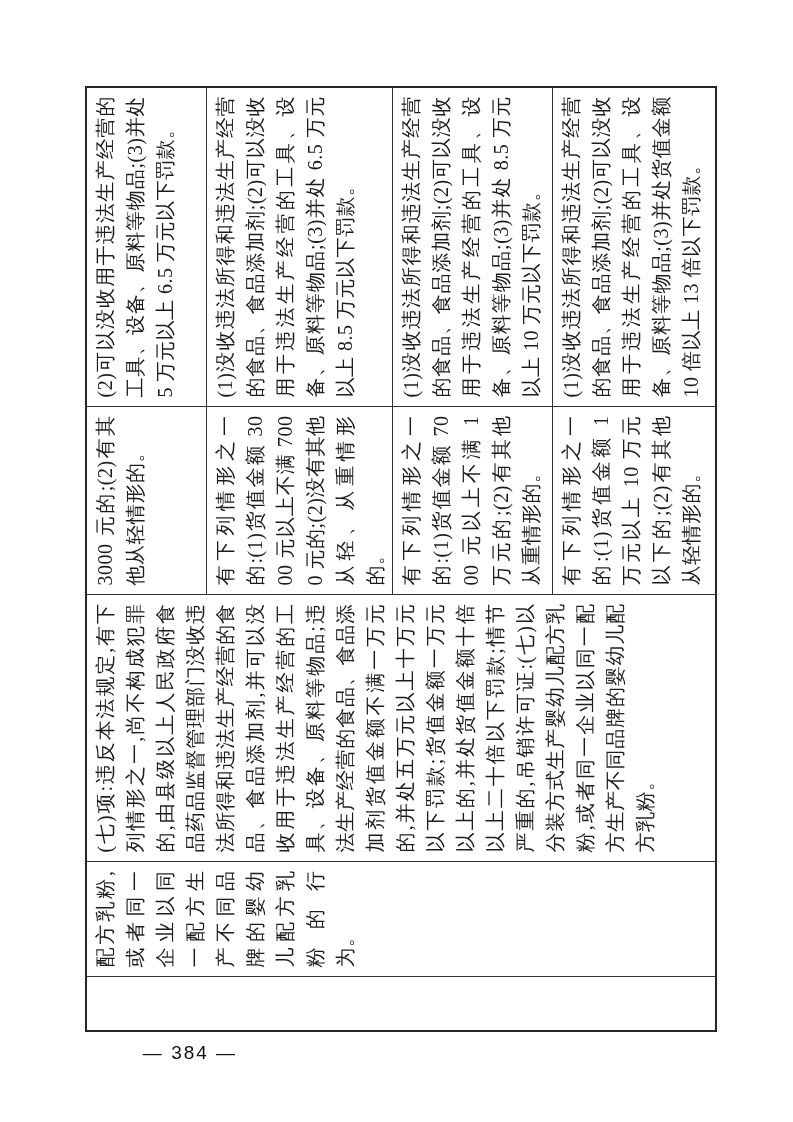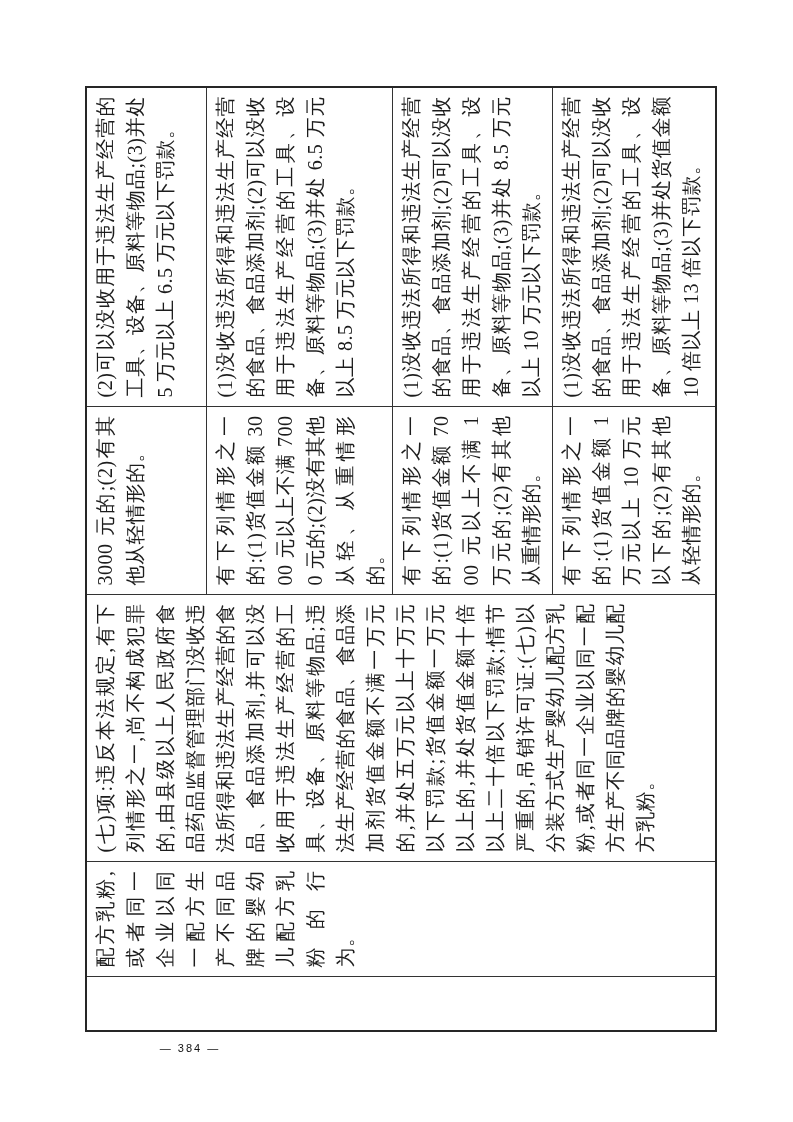--- a/index.html
+++ b/index.html
@@ -36,21 +36,21 @@
     text-align:justify;
     word-break:break-all;
   }
   td.cell-legal-basis{line-height:32px;padding-top:5px;}
   .pageno{
     position:absolute;
     left:130px;top:1042px;
     width:120px;
     text-align:center;
     font-family:"Liberation Sans","DejaVu Sans",sans-serif;
-    font-size:11px;
+    font-size:19px;
     letter-spacing:2px;
     color:#111111;
   }
 </style>
 </head>
 <body>
 
 <div class="paper">
 
   <div class="rotated-wrap">

